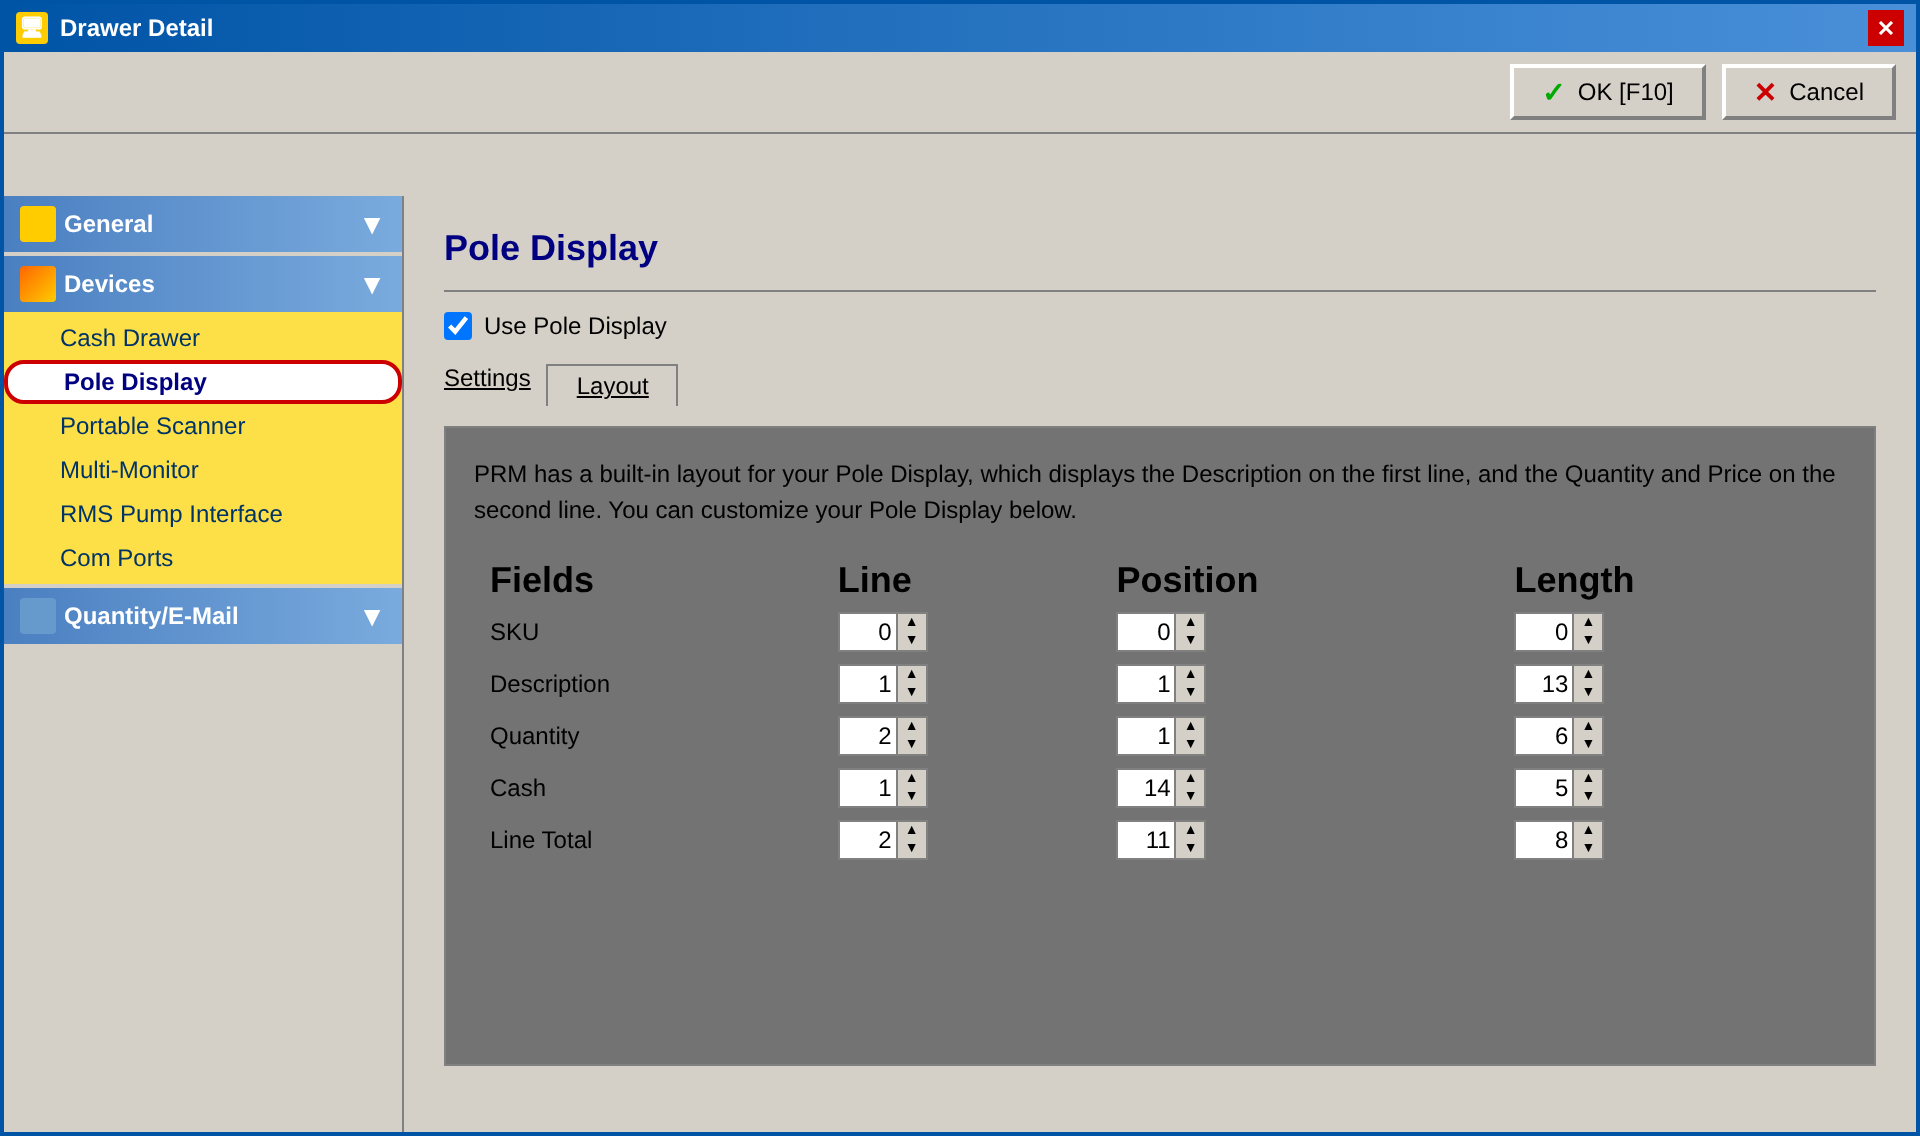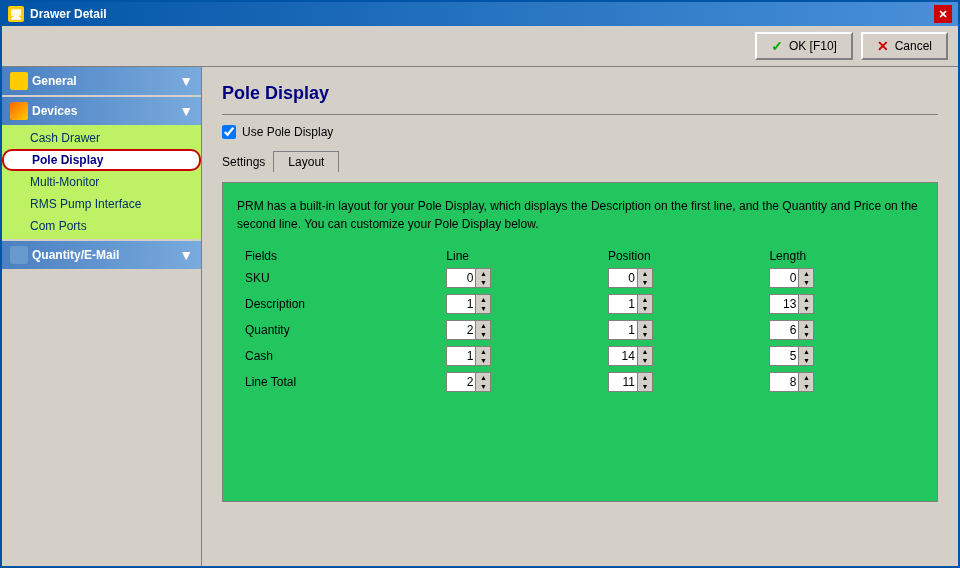--- a/index.html
+++ b/index.html
@@ -99,20 +99,21 @@
     }
     .x-icon {
       color: #cc0000;
       font-size: 14px;
       font-weight: bold;
     }
     .main-content {
       display: flex;
       flex: 1;
       overflow: hidden;
+      margin-top: 31px;
     }
     .sidebar {
       width: 200px;
       background: #d4d0c8;
       border-right: 1px solid #808080;
       overflow-y: auto;
     }
     .sidebar-section {
       margin-bottom: 2px;
     }
@@ -129,21 +130,21 @@
     }
     .sidebar-header-left {
       display: flex;
       align-items: center;
     }
     .collapse-icon {
       font-size: 14px;
       color: white;
     }
     .sidebar-items {
-      background: #bef264;
+      background: #fde047;
       padding: 2px 0;
     }
     .sidebar-item {
       padding: 4px 12px 4px 28px;
       cursor: pointer;
       color: #003366;
       font-size: 12px;
     }
     .sidebar-item.active {
       background: #ffffff;
@@ -171,23 +172,23 @@
       margin-bottom: 10px;
     }
     .use-pole-row {
       display: flex;
       align-items: center;
       gap: 6px;
       margin-bottom: 12px;
     }
     .settings-row {
       display: flex;
-      align-items: center;
       gap: 8px;
       margin-bottom: 10px;
+      text-decoration: underline;
     }
     .settings-label {
       font-size: 12px;
     }
     .tab-button {
       background: #d4d0c8;
       border: 2px solid #808080;
       border-top-color: #ffffff;
       border-left-color: #ffffff;
       padding: 3px 14px;
@@ -198,43 +199,43 @@
       background: #d4d0c8;
       position: relative;
     }
     .tab-button.active {
       background: #d4d0c8;
       border-bottom: none;
       z-index: 2;
     }
     .layout-panel {
       border: 1px solid #808080;
-      background: #22c55e;
+      background: #737373;
       padding: 14px;
       min-height: 320px;
     }
     .layout-desc {
       font-size: 12px;
       margin-bottom: 14px;
       color: #000000;
       line-height: 1.5;
     }
     .custom-layout-row {
       display: flex;
       align-items: center;
       gap: 6px;
       margin-bottom: 12px;
     }
     .fields-table {
       width: 100%;
       border-collapse: collapse;
     }
     .fields-table th {
-      font-size: 12px;
-      font-weight: normal;
+      font-size: 18px;
+      font-weight: bold;
       padding: 2px 8px;
       text-align: left;
       color: #000000;
     }
     .fields-table td {
       padding: 3px 8px;
       font-size: 12px;
     }
     .spin-input {
       display: inline-flex;
@@ -339,20 +340,21 @@
         <div class="sidebar-header">
           <div class="sidebar-header-left">
             <span class="devices-icon" style="background: linear-gradient(135deg, #ff6600, #ffcc00); border-radius: 2px; display:inline-block; width:18px; height:18px; margin-right:4px;"></span>
             <span>Devices</span>
           </div>
           <span class="collapse-icon">▼</span>
         </div>
         <div class="sidebar-items">
           <div class="sidebar-item">Cash Drawer</div>
           <div class="sidebar-item active">Pole Display</div>
+          <div class="sidebar-item">Portable Scanner</div>
           <div class="sidebar-item">Multi-Monitor</div>
           <div class="sidebar-item">RMS Pump Interface</div>
           <div class="sidebar-item">Com Ports</div>
         </div>
       </div>
 
       <div class="sidebar-section">
         <div class="sidebar-header">
           <div class="sidebar-header-left">
             <span class="printers-icon" style="background: #6699cc; border-radius: 2px; display:inline-block; width:18px; height:18px; margin-right:4px;"></span>

